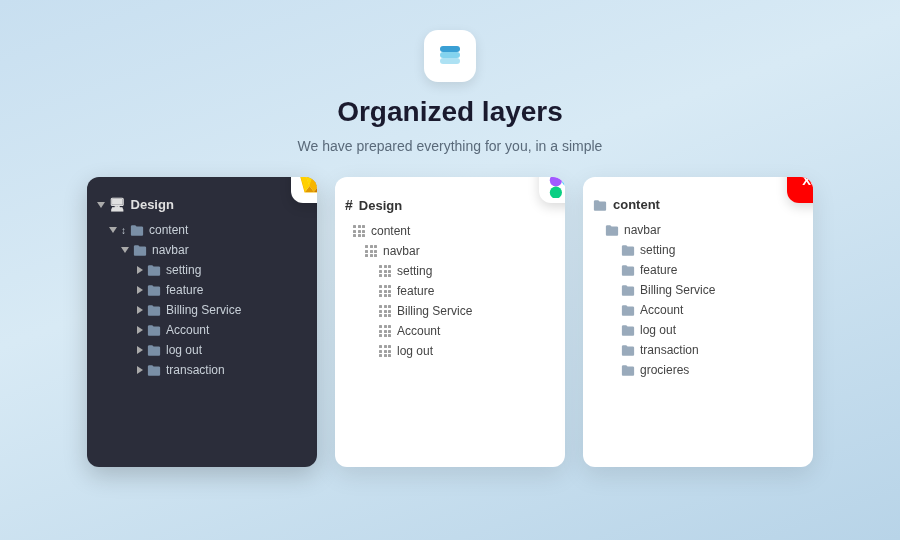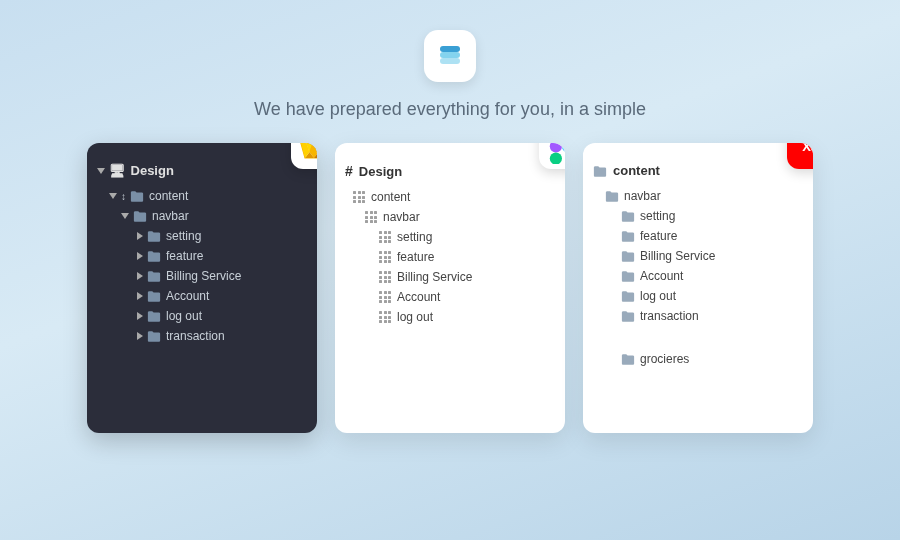--- a/index.html
+++ b/index.html
@@ -34,21 +34,21 @@
     }
 
     .header-title {
       font-size: 28px;
       font-weight: 700;
       color: #1a1a2e;
       margin-bottom: 8px;
     }
 
     .header-subtitle {
-      font-size: 18px;
+      font-size: 14px;
       color: #5a6a7a;
       line-height: 1.5;
     }
 
     
     .cards-container {
       display: flex;
       justify-content: center;
       gap: 18px;
       padding: 20px 40px 0;
@@ -198,20 +198,21 @@
 
 <div class="header">
   <div class="header-icon">
 
     <svg width="28" height="28" viewBox="0 0 28 28" fill="none">
       <rect x="4" y="16" width="20" height="6" rx="3" fill="#5bc4e8" opacity="0.5"></rect>
       <rect x="4" y="10" width="20" height="6" rx="3" fill="#5bc4e8" opacity="0.75"></rect>
       <rect x="4" y="4" width="20" height="6" rx="3" fill="#3a9fd4"></rect>
     </svg>
   </div>
+  <h1 class="header-title">Organized layers</h1>
   <p class="header-subtitle">
     <span>We have prepared everything for you, in a simple</span><br>
   </p>
 </div>
 
 <div class="cards-container">
 
   <div class="card-dark">
 
     <div class="app-badge badge-sketch">
@@ -482,21 +483,21 @@
       <span>log out</span>
     </div>
 
     <div class="layer-row layer-row-light" style="padding-left:38px;">
       <svg width="14" height="12" viewBox="0 0 16 13" fill="none" style="margin-right:5px;">
           <path d="M1 2.5C1 1.67 1.67 1 2.5 1H6l1.5 1.5H13.5C14.33 2.5 15 3.17 15 4v7.5C15 12.33 14.33 13 13.5 13h-11C1.67 13 1 12.33 1 11.5V2.5Z" fill="#9ab"></path>
         </svg>
       <span>transaction</span>
     </div>
 
-    <div class="layer-row layer-row-light" style="padding-left:38px;margin-top:23px;">
+    <div class="layer-row layer-row-light" style="padding-left:38px;">
       <svg width="14" height="12" viewBox="0 0 16 13" fill="none" style="margin-right:5px;">
           <path d="M1 2.5C1 1.67 1.67 1 2.5 1H6l1.5 1.5H13.5C14.33 2.5 15 3.17 15 4v7.5C15 12.33 14.33 13 13.5 13h-11C1.67 13 1 12.33 1 11.5V2.5Z" fill="#9ab"></path>
         </svg>
       <span>grocieres</span>
     </div>
   </div>
 
 </div>
 
 </body></html>

